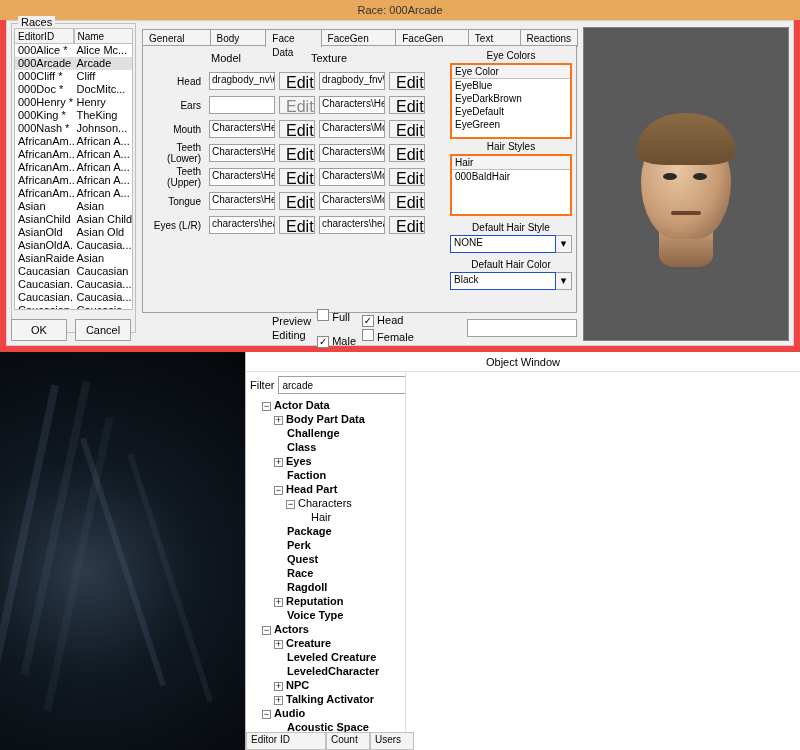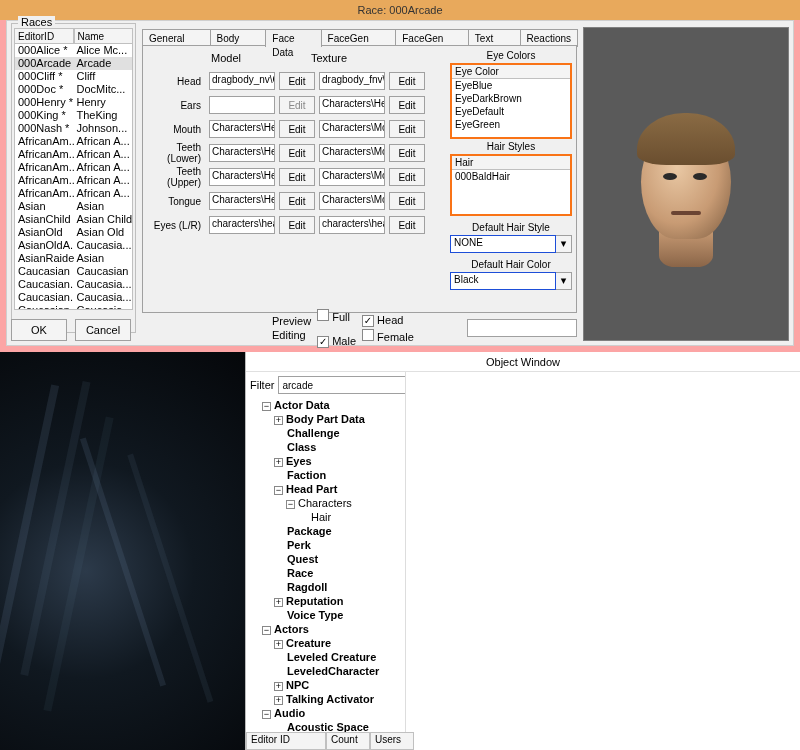--- a/index.html
+++ b/index.html
@@ -1,21 +1,21 @@
 <!DOCTYPE html>
 <html><head>
 <meta charset="utf-8">
 <style>
   * { box-sizing: border-box; font-family: "Tahoma", "Segoe UI", sans-serif; font-size: 11px; }
   body { margin: 0; padding: 0; width: 800px; height: 750px; background: #f0f0f0; overflow: hidden; }
 
   
   .race-dialog {
     position: absolute; top: 0; left: 0; width: 800px; height: 352px;
-    background: #fca5a5;
+    background: #ef4444;
   }
   .title-bar {
     height: 20px; background: #e8a95c; text-align: center; line-height: 20px;
     color: #333;
   }
   .dialog-body {
     position: absolute; top: 20px; left: 6px; right: 6px; bottom: 6px;
     background: #f0f0f0; border: 1px solid #cfcfcf;
   }
   
@@ -55,21 +55,21 @@
     position:absolute; left:135px; top:24px; right:216px; bottom:32px;
     border:1px solid #a0a0a0; background:#f0f0f0; padding:4px;
   }
 
   
   .col-labels { display:flex; margin:2px 0 6px 64px; gap:70px; }
   .face-row { display:flex; align-items:center; height:22px; margin-bottom:2px; gap:4px;}
   .face-row .lbl { width:58px; text-align:right; padding-right:4px; font-size:10px;}
   .txt { width:66px; height:18px; border:1px solid #a0a0a0; background:#fff; padding:1px 2px; font-size:10px; overflow:hidden; white-space:nowrap;}
   .txt.dis { color:#888; }
-  .btn { width:36px; height:18px; background:#f4f4f4; border:1px solid #a0a0a0; font-size:10px;}
+  .btn { width:36px; height:18px; background:#f4f4f4; border:1px solid #a0a0a0; font-size:16px;}
   .btn.dis { color:#888;}
 
   
   .right-sub { position:absolute; right:4px; top:4px; width:122px; }
   .sub-title { text-align:center; font-size:10px; margin-bottom:2px;}
   .list-box { border:2px solid #f97316; background:#fff; }
   .list-box .lh { background:#f4f4f4; border-bottom:1px solid #c0c0c0; padding:1px 3px; font-size:10px;}
   .list-box .li { padding:1px 3px; font-size:10px;}
   .combo { display:flex; align-items:center; }
   .combo .cb { flex:1; border:1px solid #1d4ed8; background:#fff; height:18px; padding:1px 3px; font-size:10px;}

